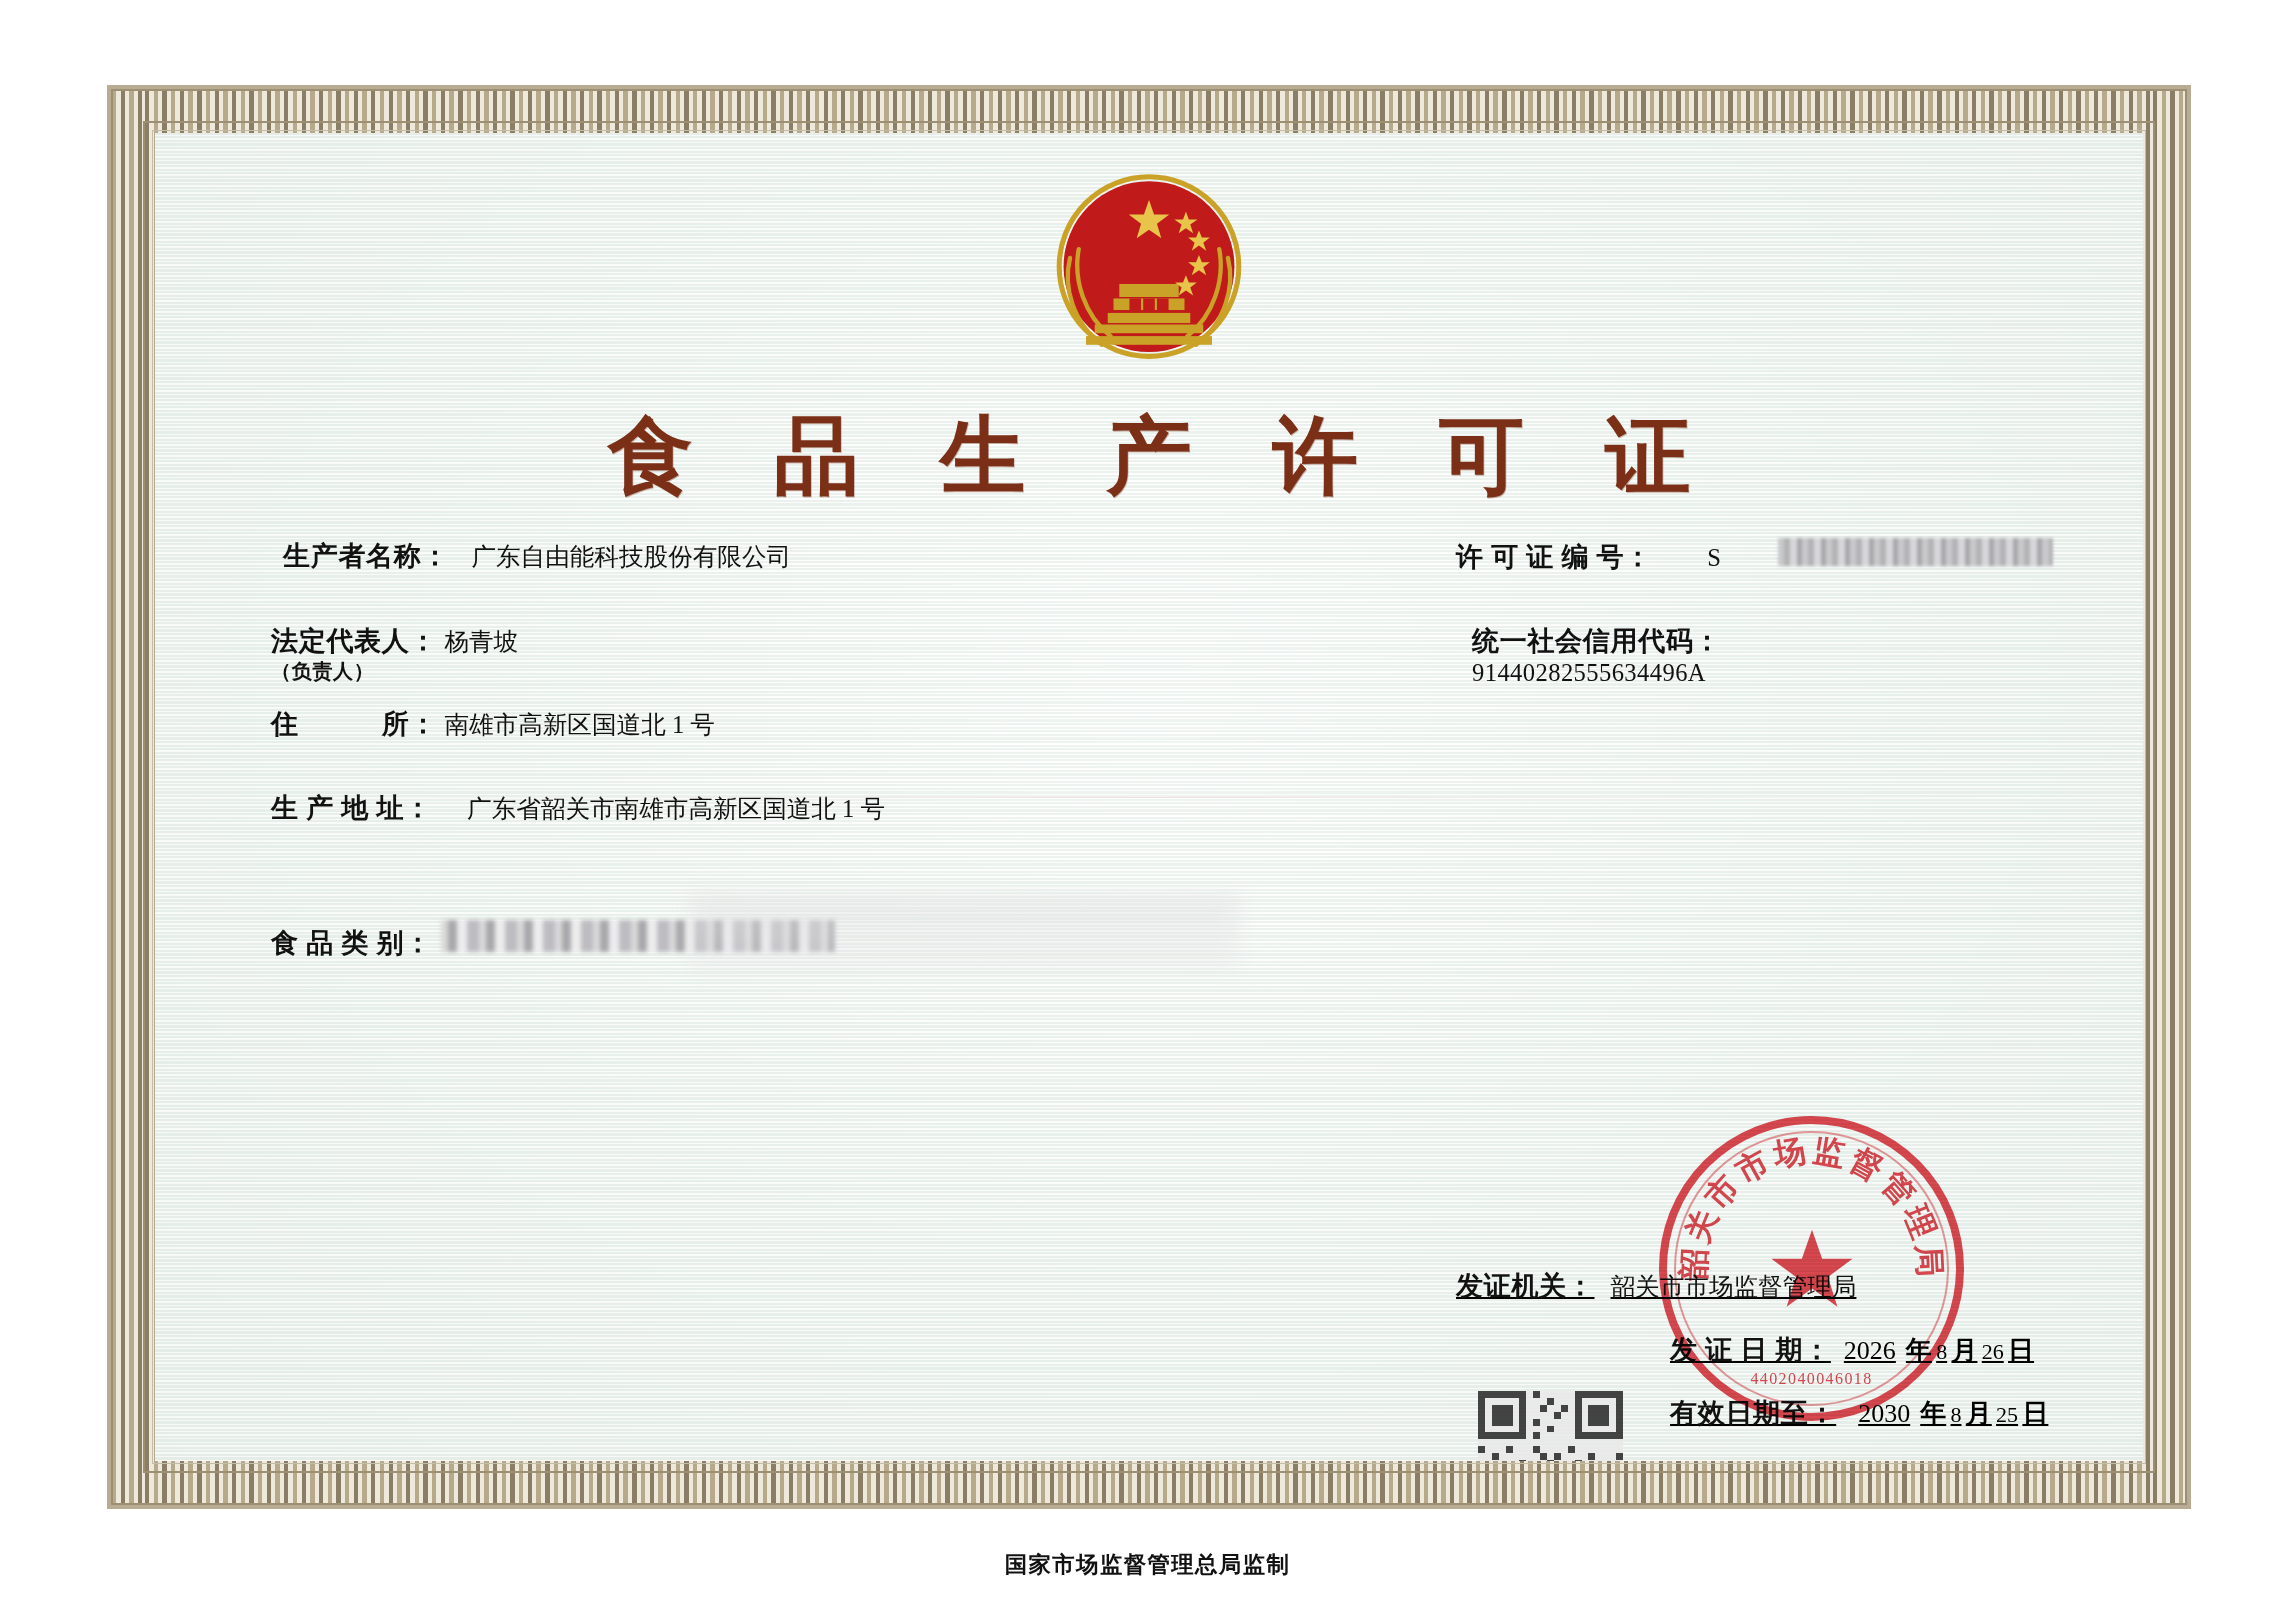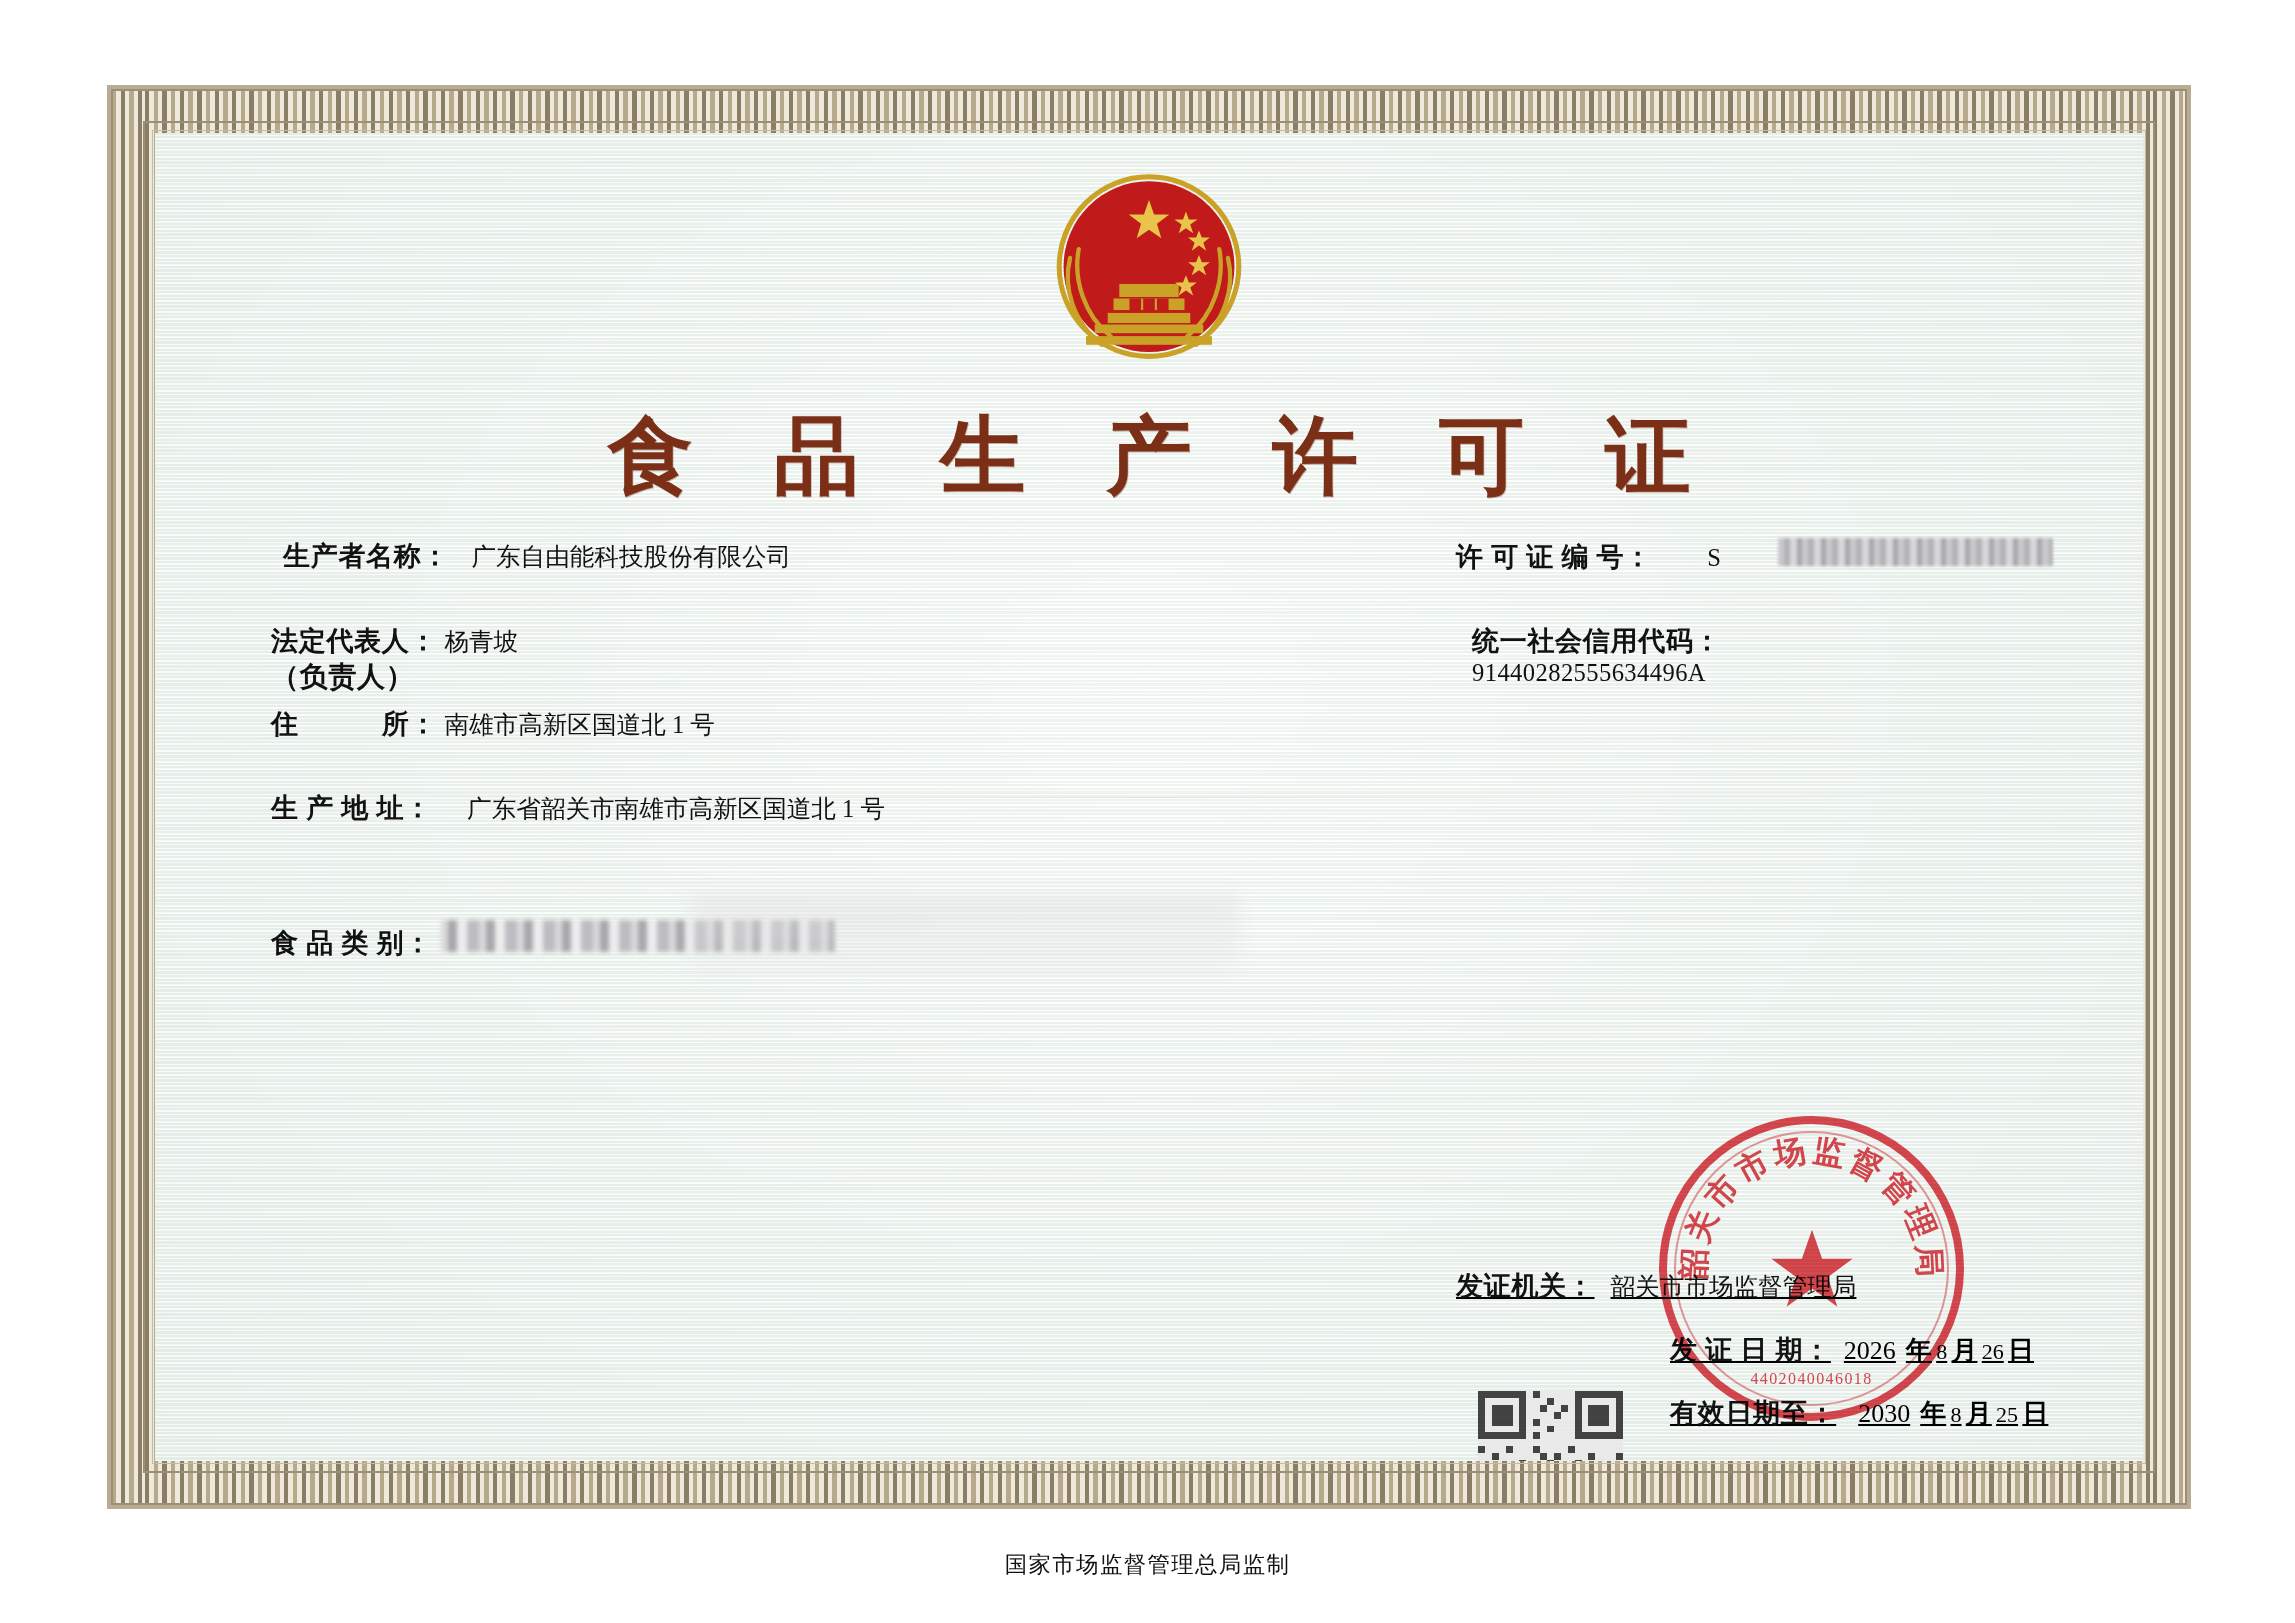--- a/index.html
+++ b/index.html
@@ -267,21 +267,21 @@
   }
 
   
   .caption {
     position: absolute;
     left: 0;
     right: 0;
     top: 1549px;
     text-align: center;
     font-size: 22.4px;
-    font-weight: normal;
+    font-weight: bold;
     color: #111;
     letter-spacing: 1.4px;
     font-family: "Liberation Serif", "DejaVu Serif", serif;
   }
 </style>
 </head>
 <body>
 
 <div class="certificate">
   <div class="border-outer"></div>
@@ -336,21 +336,21 @@
       <div class="row" style="left:128px; top:0;gap:15px;">
         <span class="lbl">生产者名称：</span>
         <span class="val">广东自由能科技股份有限公司</span>
       </div>
 
       <div class="row" style="left:116px; top:85px;">
         <span class="lbl">法定代表人：</span>
         <span class="val">杨青坡</span>
       </div>
       <div class="row" style="left:116px; top:120px;">
-        <span class="lbl" style="font-size:28px;">（负责人）</span>
+        <span class="lbl" style="font-size:20px;">（负责人）</span>
       </div>
 
       <div class="row" style="left:116px; top:168px;">
         <span class="lbl">住　　　所：</span>
         <span class="val">南雄市高新区国道北 1 号</span>
       </div>
 
       <div class="row" style="left:116px; top:252px;gap:28px;">
         <span class="lbl">生 产 地 址：</span>
         <span class="val">广东省韶关市南雄市高新区国道北 1 号</span>

